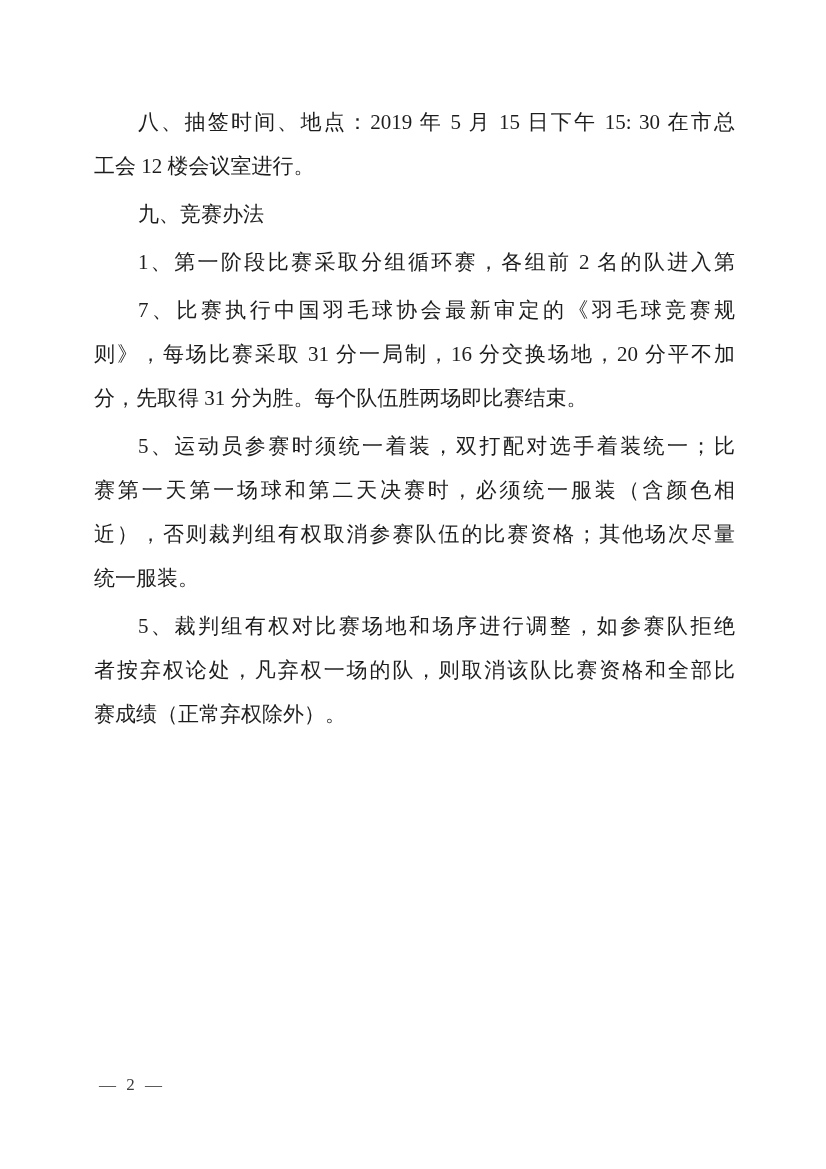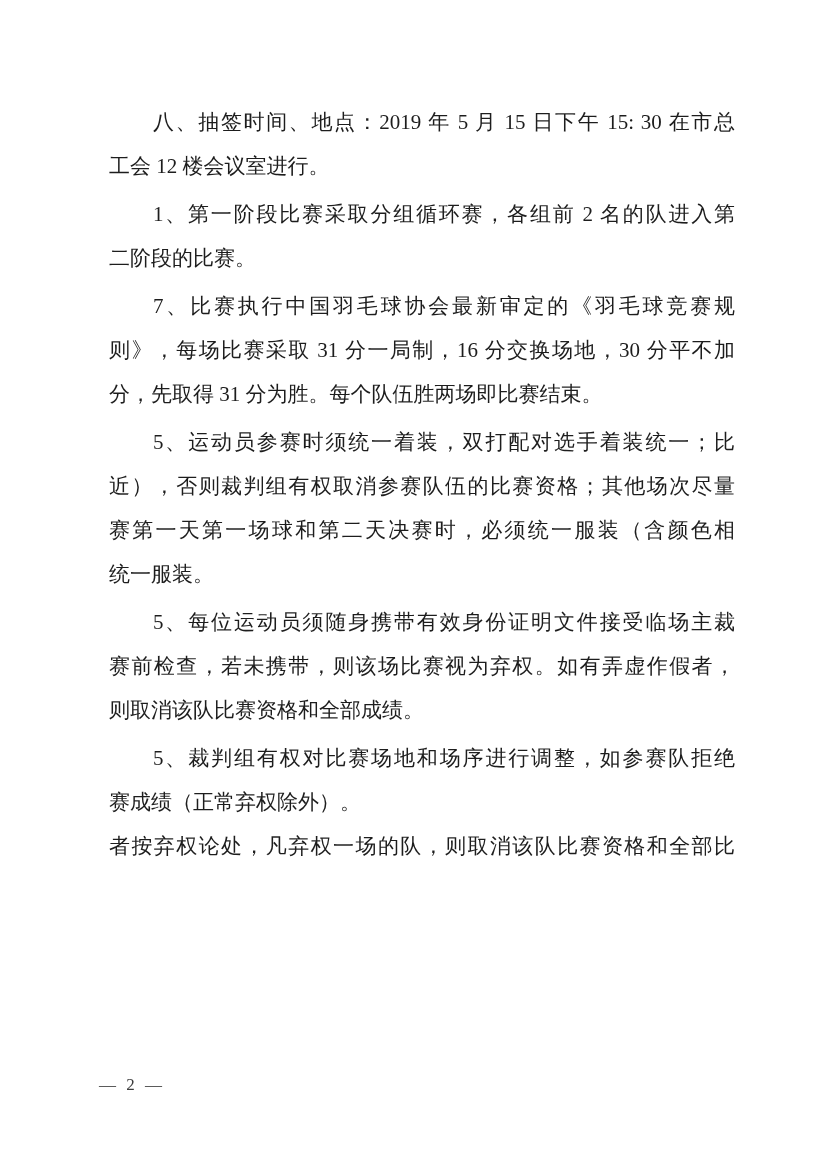--- a/index.html
+++ b/index.html
@@ -20,21 +20,21 @@
     background: #ffffff;
     box-sizing: border-box;
   }
   .doc-body {
     position: absolute;
     top: 100px;
     left: 93px;
     width: 642px;
   }
   .para {
-    margin: 0 0 4px 16px;
+    margin: 0 0 4px 1px;
   }
   .line {
     font-size: 21px;
     line-height: 44px;
     color: #1d1d1d;
     white-space: pre-wrap;
   }
   
   .line.fill {
     text-align: justify;
@@ -61,43 +61,40 @@
 <body>
 
 <div class="page">
 
   <div class="doc-body" id="doc-body">
       <div class="para">
         <div class="line indent fill">八、抽签时间、地点：2019 年 5 月 15 日下午 15: 30 在市总</div>
         <div class="line">工会 12 楼会议室进行。</div>
       </div>
       <div class="para">
+        <div class="line indent">九、竞赛办法</div>
+      </div>
+      <div class="para">
         <div class="line indent fill">1、第一阶段比赛采取分组循环赛，各组前 2 名的队进入第</div>
-        <div class="line">二阶段的比赛。</div>
       </div>
       <div class="para">
         <div class="line indent fill">7、比赛执行中国羽毛球协会最新审定的《羽毛球竞赛规</div>
-        <div class="line fill">则》，每场比赛采取 31 分一局制，16 分交换场地，30 分平不加</div>
+        <div class="line fill">则》，每场比赛采取 31 分一局制，16 分交换场地，20 分平不加</div>
         <div class="line">分，先取得 31 分为胜。每个队伍胜两场即比赛结束。</div>
       </div>
       <div class="para">
         <div class="line indent fill">5、运动员参赛时须统一着装，双打配对选手着装统一；比</div>
+        <div class="line fill">赛第一天第一场球和第二天决赛时，必须统一服装（含颜色相</div>
         <div class="line fill">近），否则裁判组有权取消参赛队伍的比赛资格；其他场次尽量</div>
-        <div class="line fill">赛第一天第一场球和第二天决赛时，必须统一服装（含颜色相</div>
         <div class="line">统一服装。</div>
       </div>
       <div class="para">
-        <div class="line indent fill">5、每位运动员须随身携带有效身份证明文件接受临场主裁</div>
-        <div class="line fill">赛前检查，若未携带，则该场比赛视为弃权。如有弄虚作假者，</div>
-        <div class="line">则取消该队比赛资格和全部成绩。</div>
-      </div>
-      <div class="para">
         <div class="line indent fill">5、裁判组有权对比赛场地和场序进行调整，如参赛队拒绝</div>
+        <div class="line fill">者按弃权论处，凡弃权一场的队，则取消该队比赛资格和全部比</div>
         <div class="line">赛成绩（正常弃权除外）。</div>
-        <div class="line fill">者按弃权论处，凡弃权一场的队，则取消该队比赛资格和全部比</div>
       </div>
     </div>
 
   <div class="page-footer">
     <div class="page-number">— 2 —</div>
   </div>
 
 </div>
 
 </body></html>

